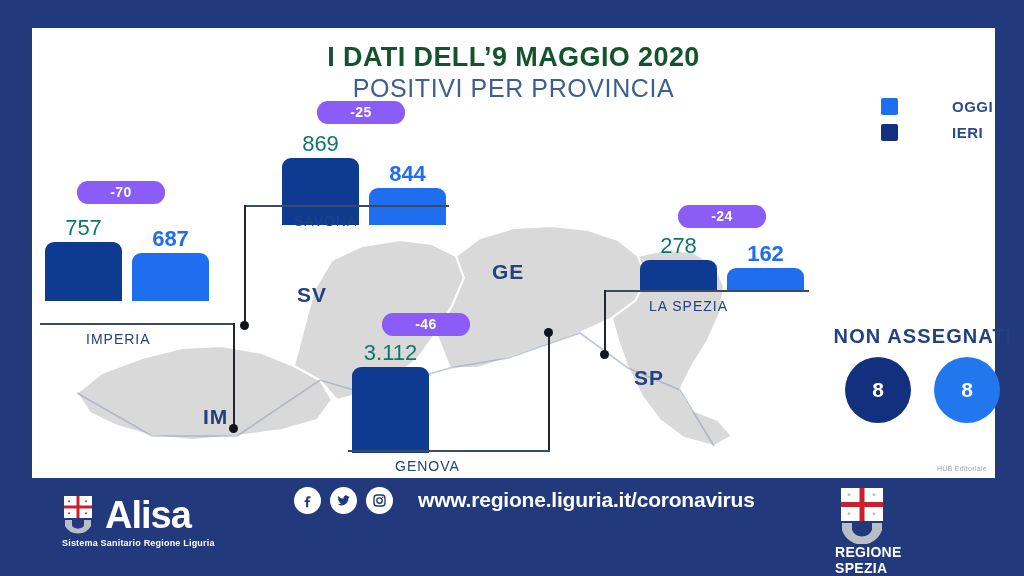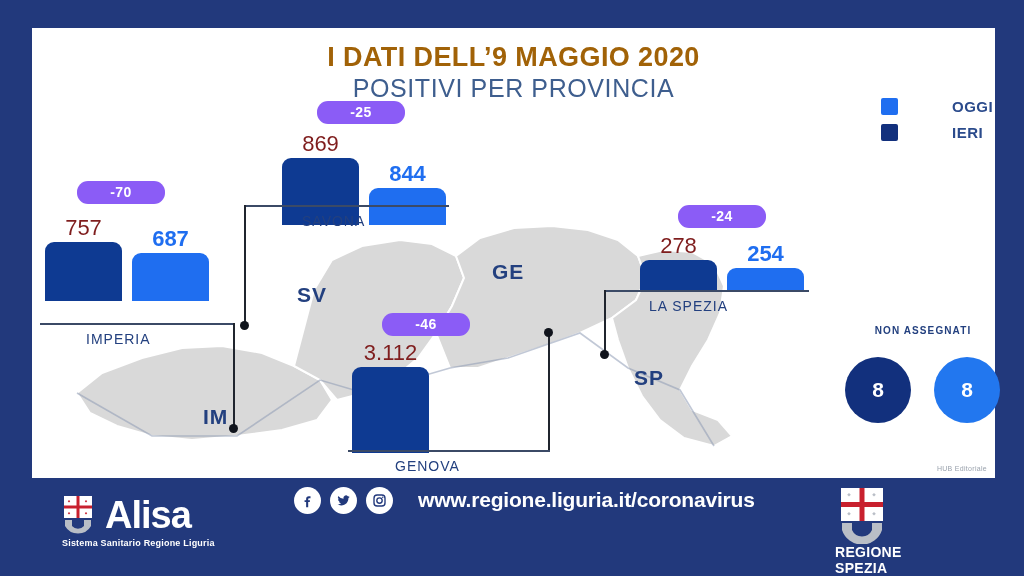--- a/index.html
+++ b/index.html
@@ -10,21 +10,21 @@
     overflow:hidden;
     position:relative;
   }
   .card{
     position:absolute;left:32px;top:28px;width:963px;height:450px;
     background:#ffffff;
   }
   
   .title{
     position:absolute;left:0;top:14px;width:100%;text-align:center;
-    font-size:27px;font-weight:bold;color:#a16207;letter-spacing:.4px;
+    font-size:27px;font-weight:bold;color:#14532d;letter-spacing:.4px;
   }
   .subtitle{
     position:absolute;left:0;top:46px;width:100%;text-align:center;
     font-size:25px;font-weight:normal;color:#3e5e8e;letter-spacing:.6px;
   }
   
   .legend{position:absolute;left:849px;top:70px;}
   .legend-row{display:flex;align-items:center;margin-bottom:9px;gap:44px;}
   .legend-swatch{width:17px;height:17px;border-radius:2px;margin-right:10px;}
   .legend-label{font-size:15px;font-weight:bold;color:#2b4b8c;letter-spacing:.5px;}
@@ -37,38 +37,38 @@
   
   .group{position:absolute;}
   .pill{
     position:absolute;background:#8b5cf6;color:#ffffff;border-radius:11px;
     font-size:14px;font-weight:bold;text-align:center;line-height:22px;
     height:23px;width:88px;letter-spacing:.5px;
   }
   .bars{position:absolute;bottom:22px;left:0;display:flex;align-items:flex-end;}
   .bar-wrap{position:relative;display:flex;flex-direction:column;align-items:center;}
   .bar-val{font-size:22px;line-height:24px;margin-bottom:2px;white-space:nowrap;}
-  .bar-val.prev{color:#7f1d1d;font-weight:normal;}
+  .bar-val.prev{color:#0f766e;font-weight:normal;}
   .bar-val.today{color:#1f6ef0;font-weight:bold;}
   .bar{border-radius:9px 9px 0 0;}
   .bar.prev{background:#0e3a92;}
   .bar.today{background:#1f6ef0;}
   .baseline{
     position:absolute;height:2px;background:#3b4a66;
   }
   .grp-name{
     position:absolute;font-size:14px;font-weight:normal;color:#23407f;
     letter-spacing:1px;white-space:nowrap;
   }
   .leader{position:absolute;background:#20252e;width:2px;}
   .dot{position:absolute;width:9px;height:9px;border-radius:50%;background:#10141c;}
   
   .na-title{
     position:absolute;left:796px;top:297px;width:190px;text-align:center;
-    font-size:10px;font-weight:bold;color:#23407f;letter-spacing:1.1px;
+    font-size:20px;font-weight:bold;color:#23407f;letter-spacing:1.1px;
   }
   .na-circle{
     position:absolute;width:66px;height:66px;border-radius:50%;
     display:flex;align-items:center;justify-content:center;
     color:#fff;font-size:21px;font-weight:bold;
   }
   .na-prev{left:813px;top:329px;background:#12307d;}
   .na-today{left:902px;top:329px;background:#2277ef;}
   .credit{
     position:absolute;right:8px;bottom:6px;font-size:7px;color:#9aa2ad;
@@ -174,21 +174,21 @@
         <span class="bar prev" style="width:77px;height:67px;"></span>
       </div>
       <div class="bar-wrap" style="margin-left:10px;">
         <span class="bar-val today">844</span>
         <span class="bar today" style="width:77px;height:37px;"></span>
       </div>
     </div>
     <div class="baseline" style="left:212px;top:177px;width:205px;"></div>
     <div class="leader" style="left:212px;top:177px;height:119px;"></div>
     <div class="dot" style="left:208px;top:293px;"></div>
-    <div class="grp-name" style="left:262px;top:185px;margin-left:8px;">SAVONA</div>
+    <div class="grp-name" style="left:262px;top:185px;">SAVONA</div>
   </div>
 
   <div class="group">
     <div class="pill" style="left:350px;top:285px;">-46</div>
     <div class="bars" style="left:320px;bottom:auto;top:313px;">
       <div class="bar-wrap">
         <span class="bar-val prev">3.112</span>
         <span class="bar prev" style="width:77px;height:86px;"></span>
       </div>
     </div>
@@ -199,21 +199,21 @@
   </div>
 
   <div class="group">
     <div class="pill" style="left:646px;top:177px;">-24</div>
     <div class="bars" style="left:608px;bottom:auto;top:206px;">
       <div class="bar-wrap">
         <span class="bar-val prev">278</span>
         <span class="bar prev" style="width:77px;height:30px;"></span>
       </div>
       <div class="bar-wrap" style="margin-left:10px;">
-        <span class="bar-val today">254</span>
+        <span class="bar-val today">162</span>
         <span class="bar today" style="width:77px;height:22px;"></span>
       </div>
     </div>
     <div class="baseline" style="left:572px;top:262px;width:205px;"></div>
     <div class="leader" style="left:572px;top:262px;height:63px;"></div>
     <div class="dot" style="left:568px;top:322px;"></div>
     <div class="grp-name" style="left:617px;top:270px;">LA SPEZIA</div>
   </div>
 
   <div class="na-title">NON ASSEGNATI</div>

